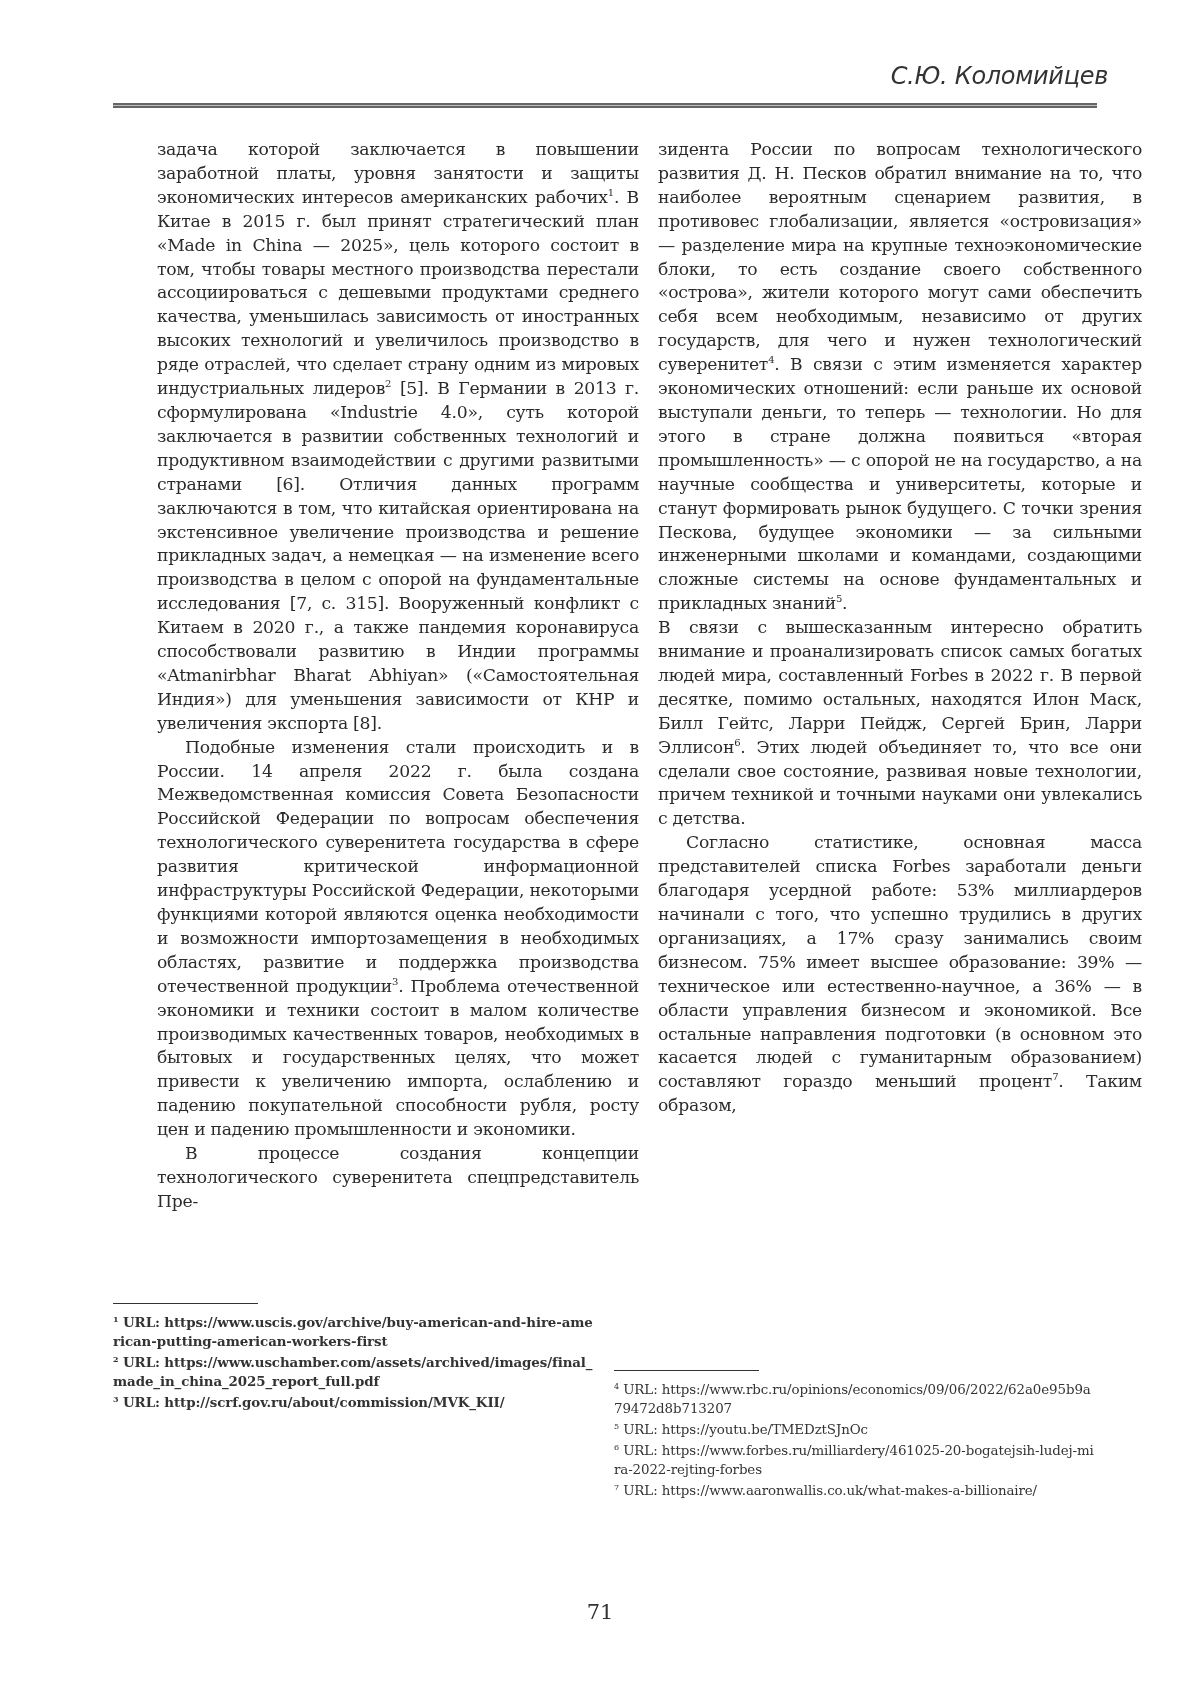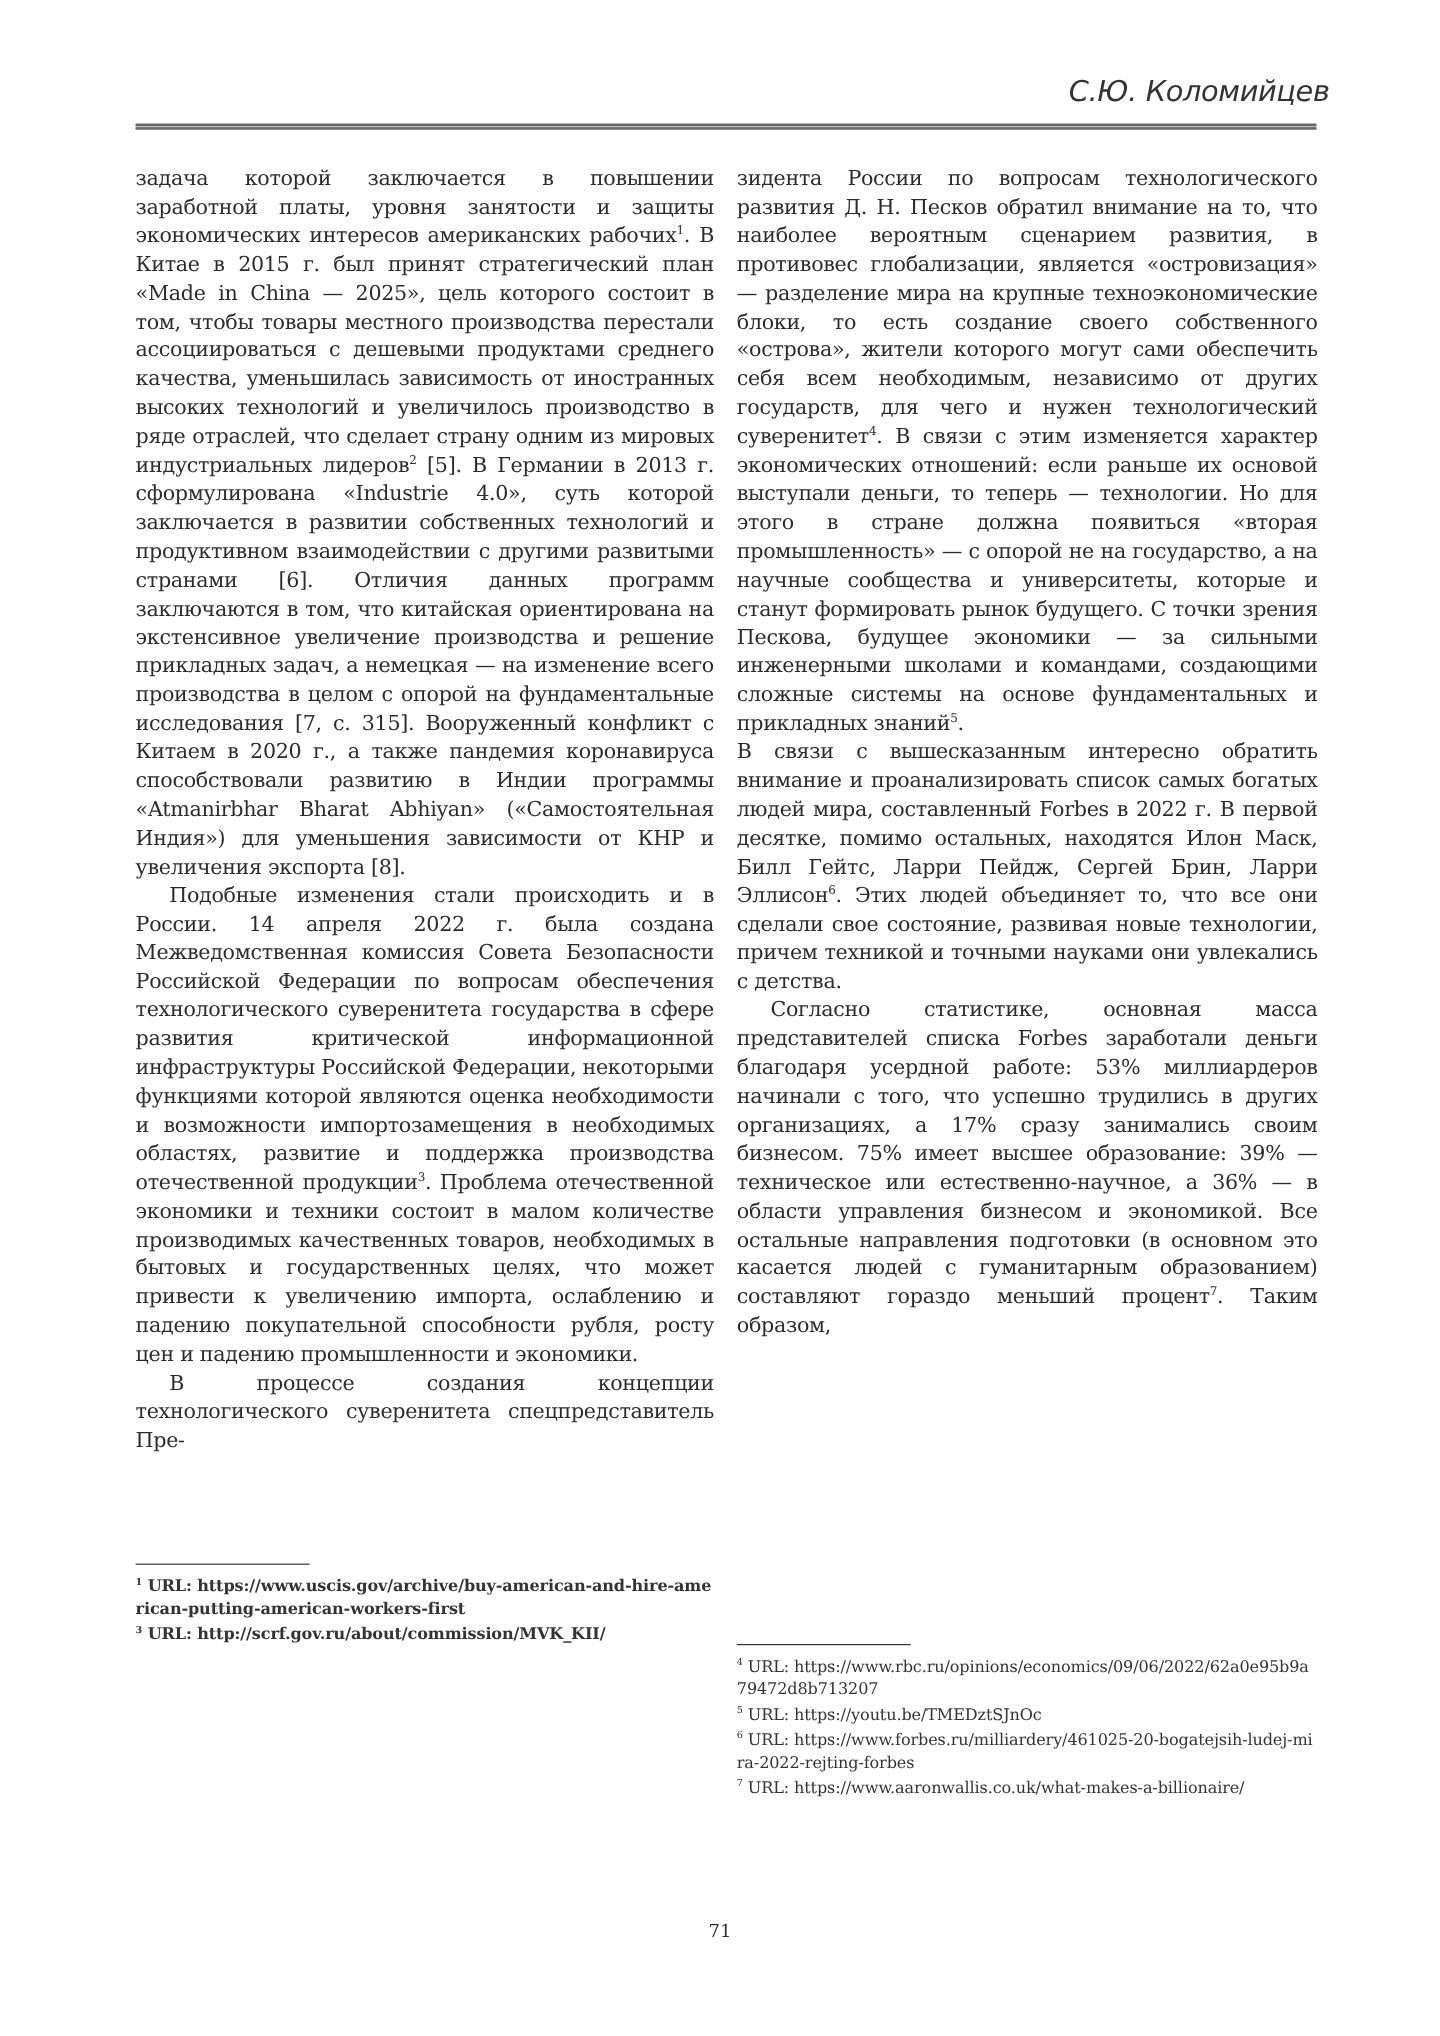--- a/index.html
+++ b/index.html
@@ -17,20 +17,21 @@
     .head-rule {
       position: absolute; top: 103px; left: 113px; width: 984px; height: 5px;
       border-top: 2px solid #666; border-bottom: 2px solid #666;
       box-sizing: border-box; background: #bbb;
     }
     .col {
       position: absolute; top: 138px;
       font-size: 17.2px; line-height: 23.9px;
       text-align: justify;
       letter-spacing: -0.25px;
+      margin-left: 44px;
     }
     .col-left { left: 113px; width: 482px; }
     .col-right { left: 614px; width: 484px; }
     .col p { margin: 0; }
     .col p.indent { text-indent: 28px; }
     sup { font-size: 10px; line-height: 0; vertical-align: super; }
     .section-heading {
       font-family: "DejaVu Sans", "Liberation Sans", sans-serif;
       font-weight: bold; font-size: 16.5px; letter-spacing: 0.8px;
       margin: 22px 0 0 6px; line-height: 24px; color: #2b2b2b;
@@ -38,38 +39,39 @@
     }
     .fn-rule { position: absolute; height: 1px; background: #333; width: 145px; }
     .footnotes {
       position: absolute; font-size: 13.4px; line-height: 19px;
       color: #333; letter-spacing: -0.1px;
     }
     .footnotes .fn { margin: 0 0 2px 0; word-break: break-all; }
     .footnotes .fn sup { font-size: 8px; }
     .page-number {
       position: absolute; top: 1600px; left: 0; width: 1200px; text-align: center;
-      font-size: 15px; color: #333;
+      font-size: 21px; color: #333;
     }
   </style>
 </head>
 <body>
 
 <div class="running-head">С.Ю. Коломийцев</div>
 <div class="head-rule"></div>
 
 <div class="col col-left">
   <p><span>задача которой заключается в повышении заработной платы, уровня занятости и защиты экономических интересов американских рабочих</span><sup>1</sup><span>. В Китае в 2015 г. был принят стратегический план «Made in China — 2025», цель которого состоит в том, чтобы товары местного производства перестали ассоциироваться с дешевыми продуктами среднего качества, уменьшилась зависимость от иностранных высоких технологий и увеличилось производство в ряде отраслей, что сделает страну одним из мировых индустриальных лидеров</span><sup>2</sup><span> [5]. В Германии в 2013 г. сформулирована «Industrie 4.0», суть которой заключается в развитии собственных технологий и продуктивном взаимодействии с другими развитыми странами [6]. Отличия данных программ заключаются в том, что китайская ориентирована на экстенсивное увеличение производства и решение прикладных задач, а немецкая — на изменение всего производства в целом с опорой на фундаментальные исследования [7, с. 315]. Вооруженный конфликт с Китаем в 2020 г., а также пандемия коронавируса способствовали развитию в Индии программы «Atmanirbhar Bharat Abhiyan» («Самостоятельная Индия») для уменьшения зависимости от КНР и увеличения экспорта [8].</span></p>
   <p class="indent"><span>Подобные изменения стали происходить и в России. 14 апреля 2022 г. была создана Межведомственная комиссия Совета Безопасности Российской Федерации по вопросам обеспечения технологического суверенитета государства в сфере развития критической информационной инфраструктуры Российской Федерации, некоторыми функциями которой являются оценка необходимости и возможности импортозамещения в необходимых областях, развитие и поддержка производства отечественной продукции</span><sup>3</sup><span>. Проблема отечественной экономики и техники состоит в малом количестве производимых качественных товаров, необходимых в бытовых и государственных целях, что может привести к увеличению импорта, ослаблению и падению покупательной способности рубля, росту цен и падению промышленности и экономики.</span></p>
   <p class="indent" style="text-align-last: justify;">В процессе создания концепции технологического суверенитета спецпредставитель Пре-</p>
 </div>
 
 <div class="fn-rule" style="top:1303px; left:113px;"></div>
 <div class="footnotes" style="top:1313px; left:113px; width:482px;font-weight:bold;">
   <p class="fn"><sup>1</sup> <span>URL: https://www.uscis.gov/archive/buy-american-and-hire-american-putting-american-workers-first</span></p>
+  <p class="fn"><sup>2</sup> <span>URL: https://www.uschamber.com/assets/archived/images/final_made_in_china_2025_report_full.pdf</span></p>
   <p class="fn"><sup>3</sup> <span>URL: http://scrf.gov.ru/about/commission/MVK_KII/</span></p>
 </div>
 
 <div class="col col-right">
   <p><span>зидента России по вопросам технологического развития Д. Н. Песков обратил внимание на то, что наиболее вероятным сценарием развития, в противовес глобализации, является «островизация» — разделение мира на крупные техноэкономические блоки, то есть создание своего собственного «острова», жители которого могут сами обеспечить себя всем необходимым, независимо от других государств, для чего и нужен технологический суверенитет</span><sup>4</sup><span>. В связи с этим изменяется характер экономических отношений: если раньше их основой выступали деньги, то теперь — технологии. Но для этого в стране должна появиться «вторая промышленность» — с опорой не на государство, а на научные сообщества и университеты, которые и станут формировать рынок будущего. С точки зрения Пескова, будущее экономики — за сильными инженерными школами и командами, создающими сложные системы на основе фундаментальных и прикладных знаний</span><sup>5</sup><span>.</span></p>
   <p><span>В связи с вышесказанным интересно обратить внимание и проанализировать список самых богатых людей мира, составленный Forbes в 2022 г. В первой десятке, помимо остальных, находятся Илон Маск, Билл Гейтс, Ларри Пейдж, Сергей Брин, Ларри Эллисон</span><sup>6</sup><span>. Этих людей объединяет то, что все они сделали свое состояние, развивая новые технологии, причем техникой и точными науками они увлекались с детства.</span></p>
   <p class="indent"><span>Согласно статистике, основная масса представителей списка Forbes заработали деньги благодаря усердной работе: 53% миллиардеров начинали с того, что успешно трудились в других организациях, а 17% сразу занимались своим бизнесом. 75% имеет высшее образование: 39% — техническое или естественно-научное, а 36% — в области управления бизнесом и экономикой. Все остальные направления подготовки (в основном это касается людей с гуманитарным образованием) составляют гораздо меньший процент</span><sup>7</sup><span>. Таким образом,</span></p>
 </div>
 
 <div class="fn-rule" style="top:1370px; left:614px;"></div>

